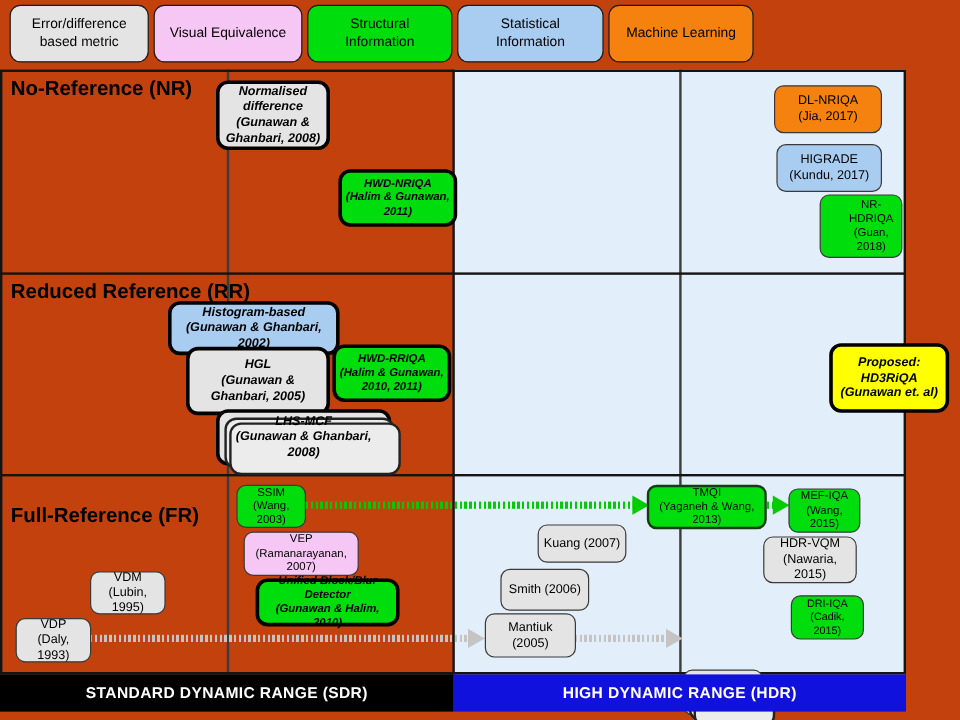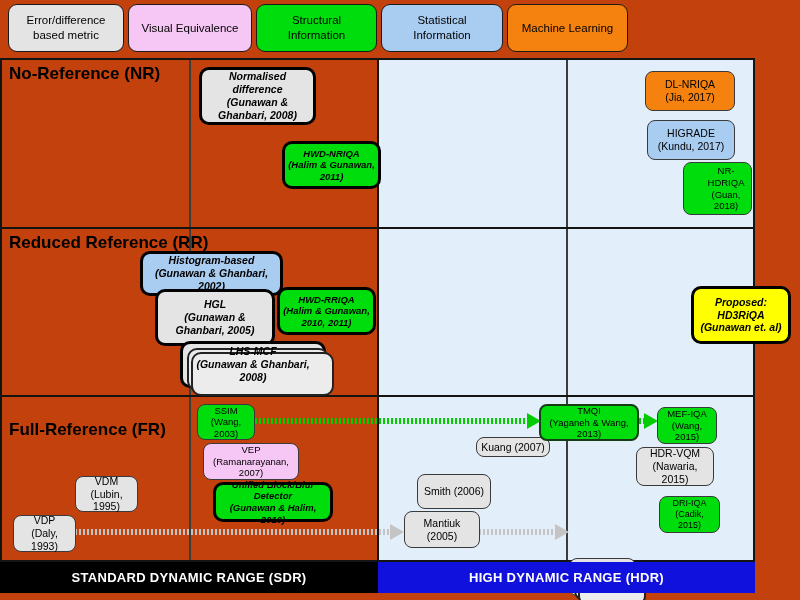--- a/index.html
+++ b/index.html
@@ -95,21 +95,21 @@
 
   <div class="dash-green" style="left:255px;top:418px;width:272px;"></div>
   <div class="head head-green" style="left:527px;top:413px;"></div>
   <div class="dash-green" style="left:639px;top:418px;width:6px;"></div>
   <div class="head head-green" style="left:644px;top:413px;"></div>
   <div class="dash-gray" style="left:75px;top:529px;width:316px;"></div>
   <div class="head head-gray" style="left:390px;top:524px;"></div>
   <div class="dash-gray" style="left:479px;top:529px;width:77px;"></div>
   <div class="head head-gray" style="left:555px;top:524px;"></div>
 
-  <div class="box c-gray thick" style="left:199px;top:67px;width:117px;height:58px;">
+  <div class="box c-gray thick" style="left:180px;top:67px;width:95px;height:58px;">
     <span>Normalised difference</span>
     <span>(Gunawan &amp; Ghanbari, 2008)</span>
   </div>
   <div class="box c-green thick small" style="left:282px;top:141px;width:99px;height:48px;">
     <span>HWD-NRIQA</span>
     <span>(Halim &amp; Gunawan, 2011)</span>
   </div>
   <div class="box c-orange thin" style="left:645px;top:71px;width:90px;height:40px;">
     <span>DL-NRIQA</span>
     <span>(Jia, 2017)</span>
@@ -158,21 +158,21 @@
     <span>(Gunawan &amp; Halim, 2010)</span>
   </div>
   <div class="box c-gray thin" style="left:75px;top:476px;width:63px;height:36px;">
     <span>VDM</span>
     <span>(Lubin, 1995)</span>
   </div>
   <div class="box c-gray thin" style="left:13px;top:515px;width:63px;height:37px;">
     <span>VDP</span>
     <span>(Daly, 1993)</span>
   </div>
-  <div class="box c-gray thin" style="left:476px;top:437px;width:74px;height:20px;justify-content:center;">
+  <div class="box c-gray thin" style="left:448px;top:437px;width:74px;height:32px;justify-content:center;">
     <span>Kuang (2007)</span>
   </div>
   <div class="box c-gray thin" style="left:417px;top:474px;width:74px;height:35px;">
     <span>Smith (2006)</span>
   </div>
   <div class="box c-gray thin" style="left:404px;top:511px;width:76px;height:37px;">
     <span>Mantiuk (2005)</span>
   </div>
   <div class="box c-green mid small" style="left:539px;top:404px;width:100px;height:37px;">
     <span>TMQI</span>

